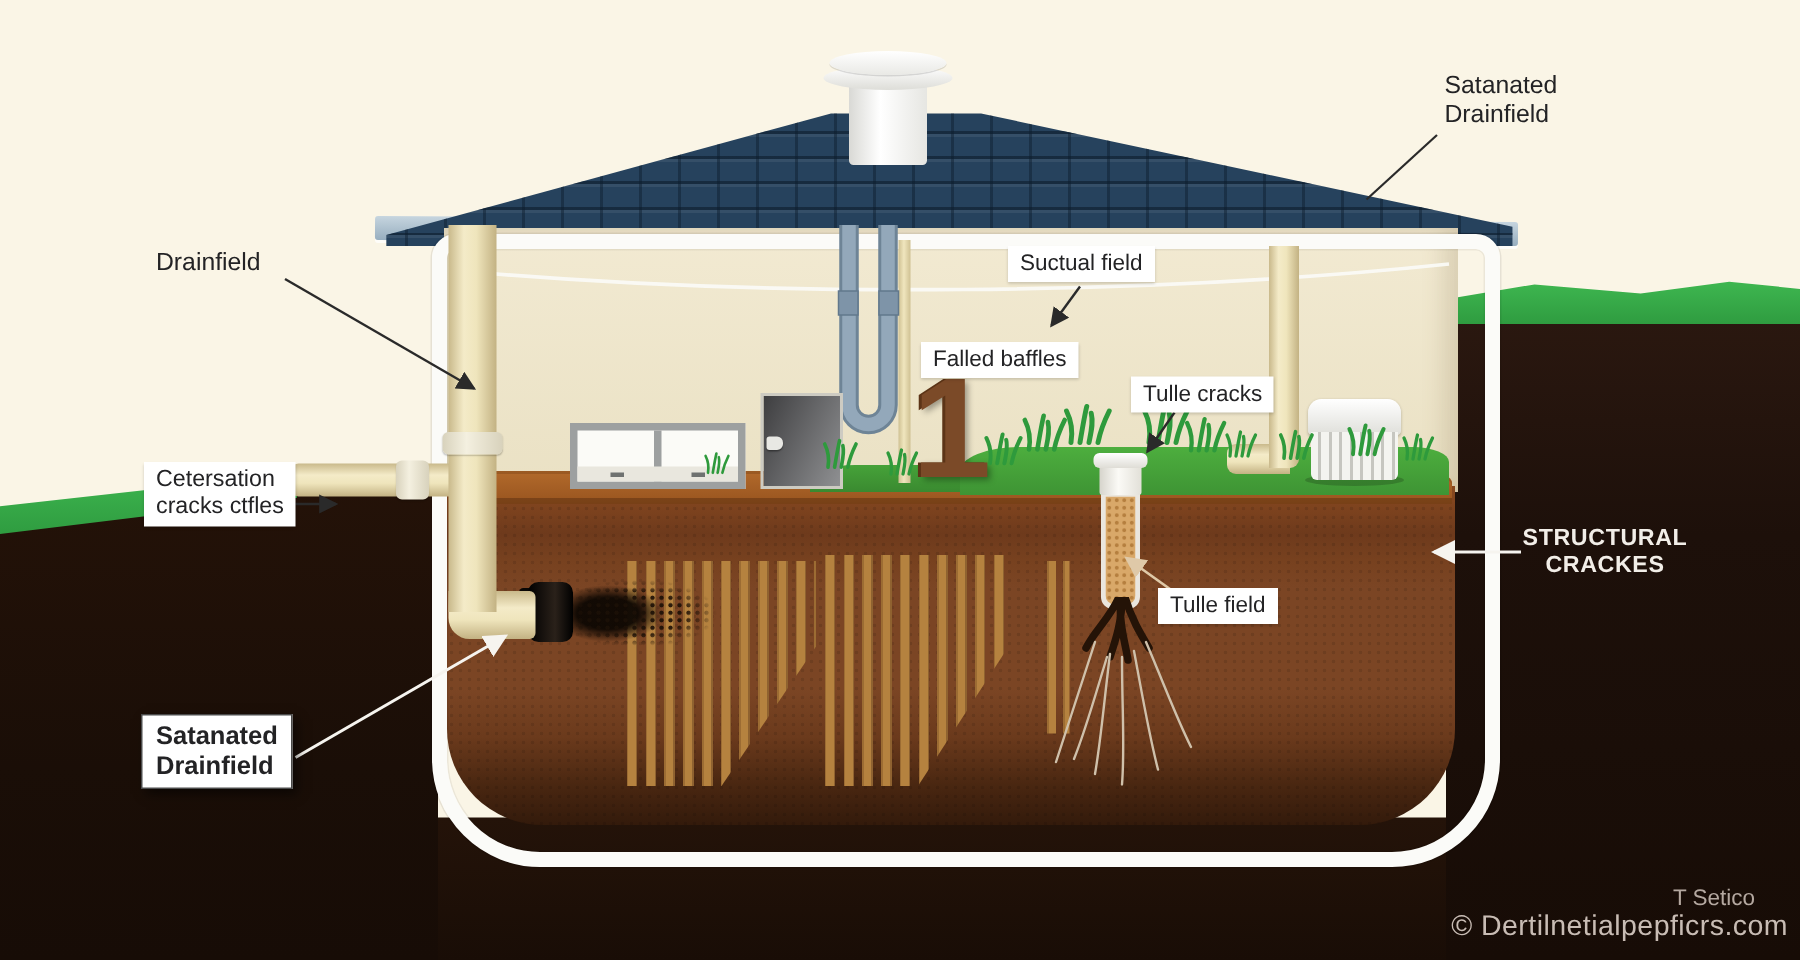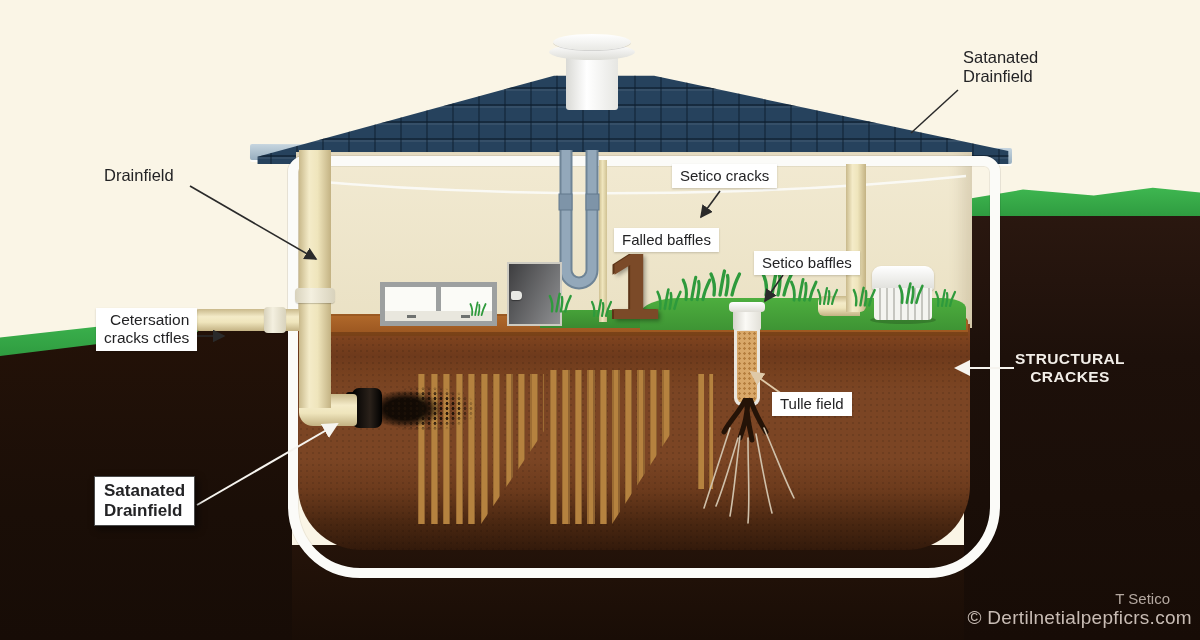--- a/index.html
+++ b/index.html
@@ -215,35 +215,35 @@
 
   <div class="abs lbl lbl-plain" style="left:963px;top:48px;">
     <span>Satanated</span><br>
     <span>Drainfield</span>
   </div>
 
   <div class="abs lbl lbl-plain" style="left:104px;top:166px;">
     <span>Drainfield</span>
   </div>
 
-  <div class="abs lbl lbl-box" style="left:96px;top:308px;text-align:right;font-size:15.5px;">
+  <div class="abs lbl lbl-box" style="left:96px;top:308px;text-align:left;font-size:15.5px;">
     <span>Cetersation</span><br>
     <span>cracks ctfles</span>
   </div>
 
   <div class="abs lbl lbl-box" style="left:672px;top:164px;">
-    <span>Setico cracks</span>
+    <span>Suctual field</span>
   </div>
 
   <div class="abs lbl lbl-box" style="left:614px;top:228px;">
     <span>Falled baffles</span>
   </div>
 
   <div class="abs lbl lbl-box" style="left:754px;top:251px;">
-    <span>Setico baffles</span>
+    <span>Tulle cracks</span>
   </div>
 
   <div class="abs lbl lbl-box" style="left:772px;top:392px;">
     <span>Tulle field</span>
   </div>
 
   <div class="abs lbl lbl-framed" style="left:94px;top:476px;">
     <span>Satanated</span><br>
     <span>Drainfield</span>
   </div>

